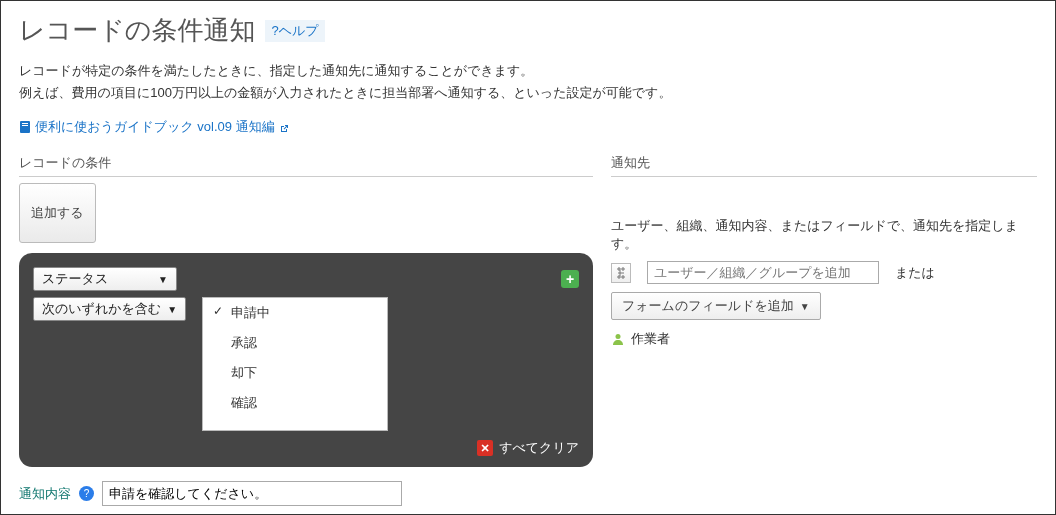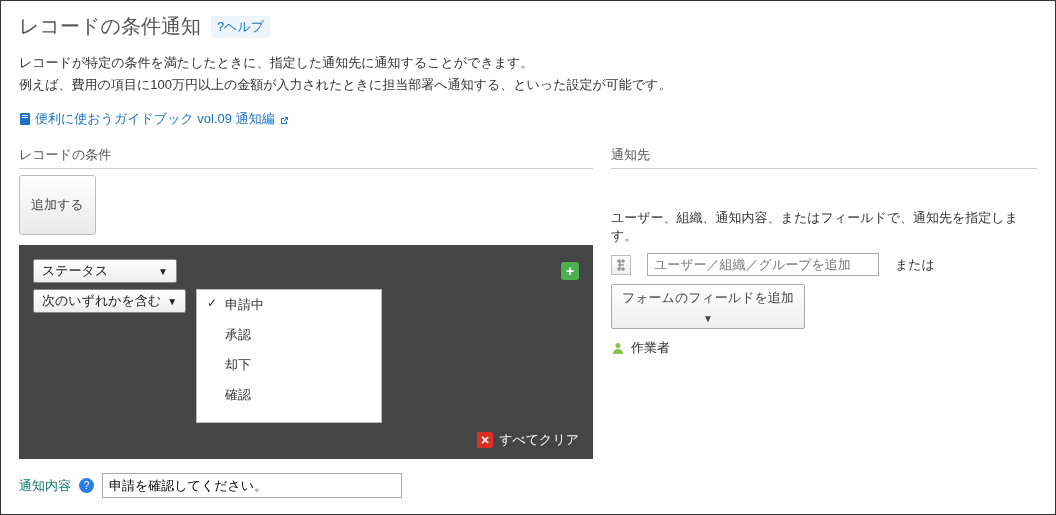--- a/index.html
+++ b/index.html
@@ -18,21 +18,21 @@
     padding: 12px 18px;
     position: relative;
   }
   .title-row {
     display: flex;
     align-items: center;
     gap: 10px;
     margin-bottom: 12px;
   }
   .page-title {
-    font-size: 20px;
+    font-size: 26px;
     font-weight: normal;
     color: #555;
   }
   .help-link {
     background: #edf4fa;
     color: #1a73c7;
     padding: 2px 6px;
     font-size: 13px;
     cursor: pointer;
   }
@@ -74,21 +74,21 @@
     background: linear-gradient(#fff, #eaeaea);
     border-radius: 3px;
     padding: 20px 11px;
     font-size: 13px;
     cursor: pointer;
     margin-bottom: 10px;
     color: #444;
   }
   .condition-box {
     background: #454545;
-    border-radius: 0;
+    border-radius: 13px;
     padding: 14px 14px 10px 14px;
     position: relative;
     height: 214px;
   }
   .cond-row1 {
     display: flex;
     align-items: center;
     justify-content: space-between;
     margin-bottom: 6px;
   }
@@ -116,21 +116,21 @@
     display: flex;
     align-items: center;
     justify-content: center;
     color: #fff;
     font-weight: bold;
     font-size: 14px;
     cursor: pointer;
   }
   .cond-row2 {
     display: flex;
-    gap: 10px;
+    gap: 16px;
     align-items: flex-start;
   }
   .dropdown-panel {
     background: #fff;
     width: 186px;
     height: 134px;
     overflow-y: scroll;
     border: 1px solid #bbb;
   }
   .dropdown-item {
@@ -225,21 +225,20 @@
     background: linear-gradient(#fff,#eee);
     padding: 4px 10px;
     font-size: 13px;
     display: inline-flex;
     align-items: center;
     gap: 6px;
     cursor: pointer;
     color: #444;
     border-radius: 2px;
     margin-bottom: 10px;
-    flex-direction: column;
   }
   .assignee-row {
     display: flex;
     align-items: center;
     gap: 6px;
   }
   .person-icon {
     width: 14px; height: 14px;
     display: inline-block;
   }

